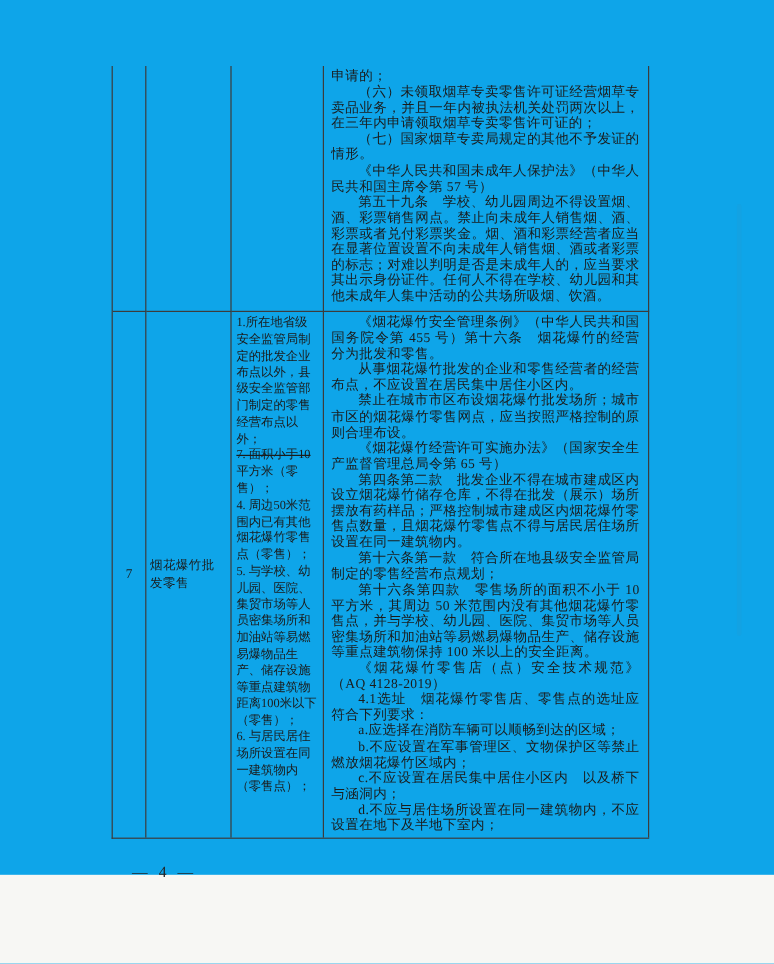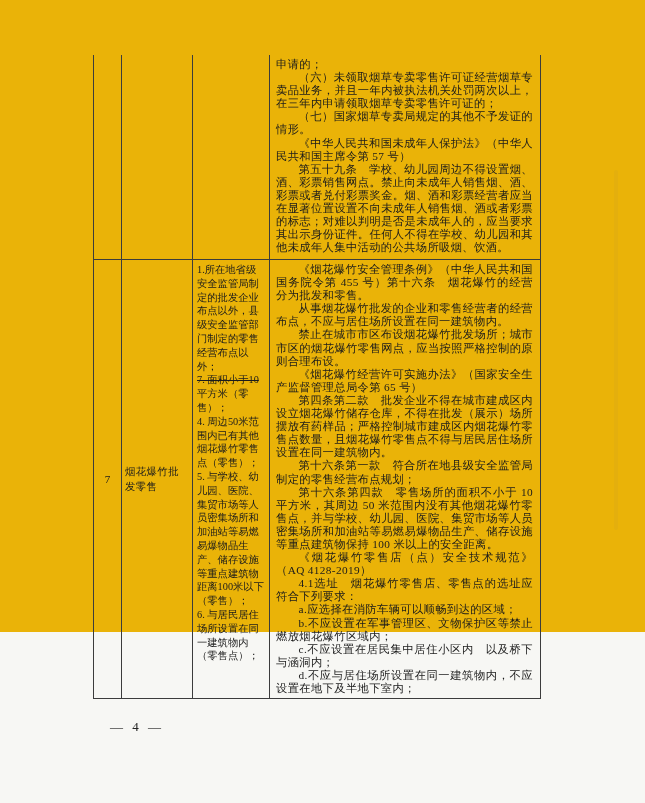--- a/index.html
+++ b/index.html
@@ -4,22 +4,22 @@
 <style>
   html,body { margin:0; padding:0; }
   body {
     width:645px; height:803px;
     background:#f7f7f4;
     font-family:"Liberation Serif","DejaVu Serif",serif;
     color:#1b1b1b;
     overflow:hidden;
   }
   .page {
-    position:relative; width:645px; height:632px;
-    background:#eab308;
+    position:relative; width:645px; height:729px;
+    background:#0ea5e9;
   }
   
   .scan-smudge {
     position:absolute; left:614px; top:170px; width:4px; height:360px;
     background:rgba(120,120,120,0.05); border-radius:2px;
   }
   .doc-table {
     position:absolute; left:93px; top:55px; width:447px;
     display:grid;
     grid-template-columns:28px 71px 77px 1fr;
@@ -76,21 +76,21 @@
     </div>
     <div class="cell conds">
         <p class="cond">1.所在地省级安全监管局制定的批发企业布点以外，县级安全监管部门制定的零售经营布点以外；</p>
         <p class="cond"><span class="strike">7. 面积小于10</span>平方米（零售）；</p>
         <p class="cond">4. 周边50米范围内已有其他烟花爆竹零售点（零售）；</p>
         <p class="cond">5. 与学校、幼儿园、医院、集贸市场等人员密集场所和加油站等易燃易爆物品生产、储存设施等重点建筑物距离100米以下（零售）；</p>
         <p class="cond">6. 与居民居住场所设置在同一建筑物内（零售点）；</p>
       </div>
     <div class="cell legal">
         <p class="para ind">《烟花爆竹安全管理条例》（中华人民共和国国务院令第 455 号）第十六条　烟花爆竹的经营分为批发和零售。</p>
-        <p class="para ind">从事烟花爆竹批发的企业和零售经营者的经营布点，不应与居住场所设置在同一建筑物内。</p>
+        <p class="para ind">从事烟花爆竹批发的企业和零售经营者的经营布点，不应设置在居民集中居住小区内。</p>
         <p class="para ind">禁止在城市市区布设烟花爆竹批发场所；城市市区的烟花爆竹零售网点，应当按照严格控制的原则合理布设。</p>
         <p class="para ind">《烟花爆竹经营许可实施办法》（国家安全生产监督管理总局令第 65 号）</p>
         <p class="para ind">第四条第二款　批发企业不得在城市建成区内设立烟花爆竹储存仓库，不得在批发（展示）场所摆放有药样品；严格控制城市建成区内烟花爆竹零售点数量，且烟花爆竹零售点不得与居民居住场所设置在同一建筑物内。</p>
         <p class="para ind">第十六条第一款　符合所在地县级安全监管局制定的零售经营布点规划；</p>
         <p class="para ind">第十六条第四款　零售场所的面积不小于 10 平方米，其周边 50 米范围内没有其他烟花爆竹零售点，并与学校、幼儿园、医院、集贸市场等人员密集场所和加油站等易燃易爆物品生产、储存设施等重点建筑物保持 100 米以上的安全距离。</p>
         <p class="para ind">《烟花爆竹零售店（点）安全技术规范》（AQ 4128-2019）</p>
         <p class="para ind">4.1选址　烟花爆竹零售店、零售点的选址应符合下列要求：</p>
         <p class="para ind">a.应选择在消防车辆可以顺畅到达的区域；</p>
         <p class="para ind">b.不应设置在军事管理区、文物保护区等禁止燃放烟花爆竹区域内；</p>
         <p class="para ind">c.不应设置在居民集中居住小区内　以及桥下与涵洞内；</p>

